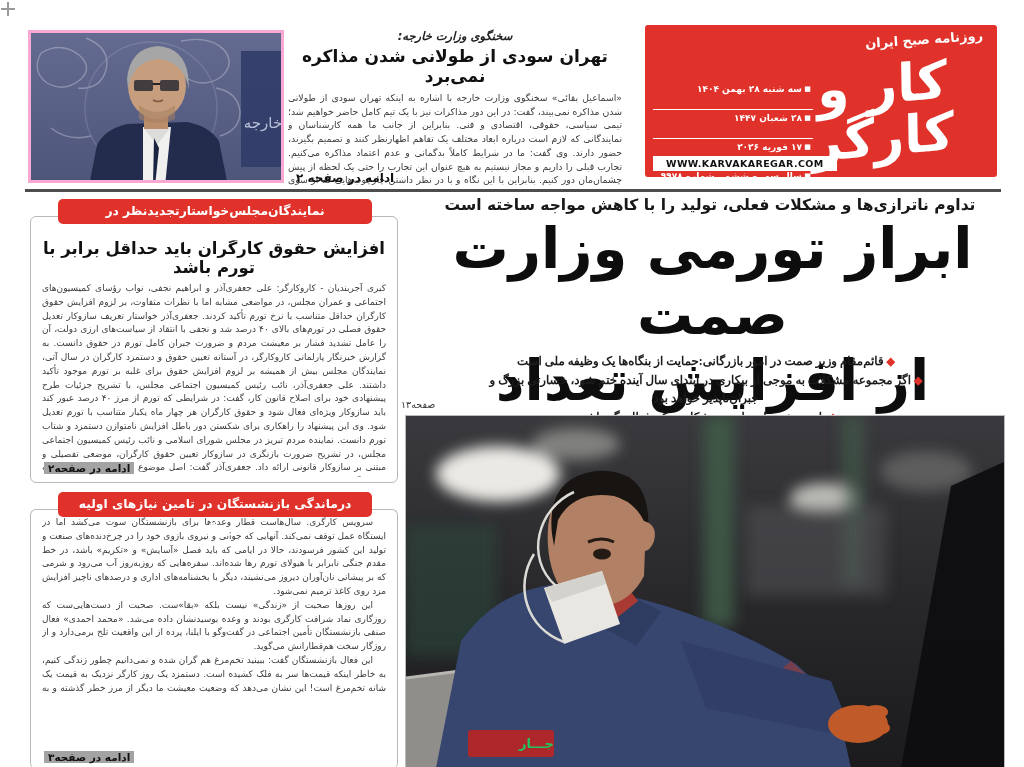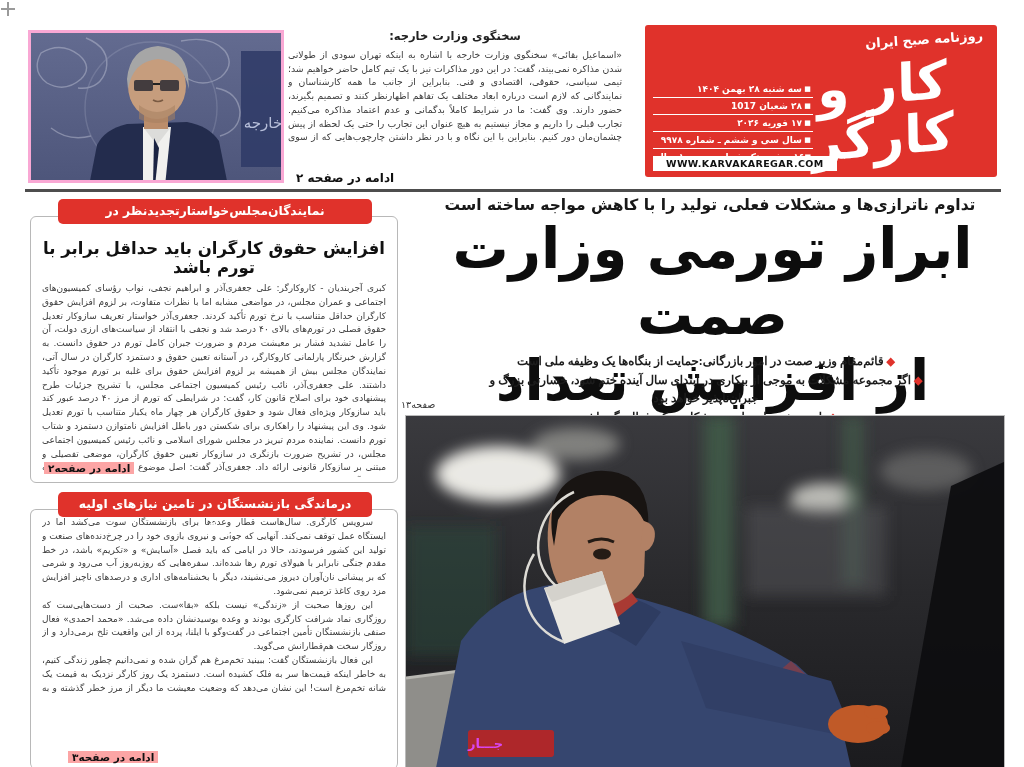--- a/index.html
+++ b/index.html
@@ -12,73 +12,73 @@
   .rtl{direction:rtl;}
   
   .cropmark{left:1px;top:2px;width:14px;height:14px;}
   .cropmark:before,.cropmark:after{content:"";position:absolute;background:#9a9a9a;}
   .cropmark:before{left:6px;top:0;width:2px;height:14px;}
   .cropmark:after{left:0;top:6px;width:14px;height:2px;}
 
   
   .photo1{left:28px;top:30px;width:256px;height:153px;border:3px solid #f9a8d4;background:#5e6689;overflow:hidden;}
   .col1{left:288px;top:29px;width:334px;height:156px;}
-  .col1 .kicker{text-align:center;font-size:11.5px;font-weight:bold;color:#222;}
+  .col1 .kicker{text-align:center;font-size:11.5px;font-weight:bold;color:#222;font-style:italic;}
   .col1 .headline{text-align:center;font-size:17px;font-weight:bold;color:#111;margin-top:3px;letter-spacing:-0.3px;}
   .col1 .body{margin-top:5px;font-size:9.3px;line-height:13.7px;text-align:justify;color:#3b3b3b;height:96px;overflow:hidden;}
   .col1 .cont{position:absolute;left:8px;bottom:0;font-size:12px;font-weight:bold;color:#111;}
 
   
   .masthead{left:645px;top:25px;width:352px;height:152px;background:#e0322b;border-radius:3px;}
   .tagline{position:absolute;top:7px;right:14px;color:#fff;font-size:13px;font-weight:bold;transform:rotate(-4deg);}
   .mast-title{position:absolute;top:34px;right:2px;width:225px;color:#fff;font-size:52px;font-weight:bold;
     text-align:center;transform:rotate(-5deg) skewX(-4deg);letter-spacing:-2px;line-height:1;}
   .datelist{position:absolute;left:8px;top:56px;width:160px;}
   .datelist .drow{direction:rtl;text-align:right;color:#fff;font-size:9px;font-weight:bold;
-    border-bottom:1px solid #fff;padding:2px 2px 2px 0;line-height:12px;}
+    border-bottom:1px solid #fff;padding:2px 2px 14px 0;line-height:12px;}
   .datelist .drow .sq{font-size:7px;vertical-align:1px;}
   .urlbox{position:absolute;left:8px;bottom:6px;background:#fff;color:#111;font-size:9.5px;font-weight:bold;
     padding:2px 13px;letter-spacing:0.4px;}
 
   .divider{left:25px;top:189px;width:976px;height:3px;background:#4d4d4d;}
 
   
   .artbox{background:#fff;border:1px solid #b8b8b8;border-radius:6px;}
   .banner{background:#e0322b;border-radius:5px;color:#fff;font-weight:bold;font-size:12.3px;
     text-align:center;line-height:25px;height:25px;z-index:3;}
   .art-headline{text-align:center;font-weight:bold;color:#111;letter-spacing:-0.3px;}
   .art-body{text-align:justify;font-size:9px;line-height:13.8px;color:#3b3b3b;overflow:hidden;}
-  .art-cont{position:absolute;font-size:10.5px;font-weight:bold;color:#111;background:#fca5a5;padding:0 4px;}
+  .art-cont{position:absolute;font-size:10.5px;font-weight:bold;color:#111;background:#a3a3a3;padding:0 4px;}
 
   .wagebox{left:30px;top:216px;width:368px;height:267px;}
   .wagebanner{left:58px;top:199px;width:314px;}
   .wage-headline{margin-top:22px;font-size:16.5px;}
   .wage-body{margin:5px 11px 0 11px;height:195px;}
   .wage-cont{left:44px;top:462px;}
 
   .retbox{left:30px;top:509px;width:368px;height:260px;border-bottom:none;}
   .retbanner{left:58px;top:492px;width:314px;}
   .ret-headline{margin-top:24px;font-size:17px;}
   .ret-body{margin:6px 11px 0 11px;height:178px;}
   .ret-body p{margin:0;text-indent:13px;}
-  .ret-cont{left:44px;top:751px;margin-left:24px;}
+  .ret-cont{left:44px;top:751px;}
 
   
   .lead-kicker{left:425px;top:196px;width:570px;text-align:center;font-size:15.5px;font-weight:bold;color:#181818;}
   .lead-h1{left:425px;top:216px;width:575px;text-align:center;font-size:56px;font-weight:bold;color:#0d0d0d;
     letter-spacing:-2px;line-height:66px;}
   .lead-bullets{left:472px;top:352px;width:468px;direction:rtl;text-align:center;font-family:Liberation Serif, serif;}
   .lead-bullets .b{font-size:11.8px;font-weight:bold;color:#1c1c1c;line-height:18.5px;}
   .lead-bullets .dia{color:#e0322b;font-size:11px;margin-left:3px;}
   .pageref{left:401px;top:399px;font-size:9.5px;font-weight:normal;color:#333;direction:rtl;}
 
   
   .photo2{left:405px;top:415px;width:600px;height:352px;background:#232326;overflow:hidden;border:1px solid #bbb;border-bottom:none;}
   .stamp{position:absolute;left:62px;top:314px;width:86px;height:27px;background:rgba(201,33,27,0.82);
-    border-radius:3px;color:#d946ef;font-weight:bold;font-size:13px;text-align:left;line-height:27px;direction:rtl;}
+    border-radius:3px;color:#22c55e;font-weight:bold;font-size:13px;text-align:right;line-height:27px;direction:rtl;}
 </style>
 </head>
 <body>
 
 <div class="page">
 
   <div class="abs cropmark"></div>
 
   <div class="abs photo1">
     <svg width="254" height="153" viewBox="0 0 254 153">
@@ -114,30 +114,31 @@
       <path d="M96,46 Q99,15 127,13 Q153,15 157,42 L158,56 Q152,28 127,26 Q102,28 97,56 Z" fill="#a6a6a6"></path>
       <rect x="103" y="47" width="19" height="11" rx="2" fill="#2b2b33" opacity="0.85"></rect>
       <rect x="129" y="47" width="19" height="11" rx="2" fill="#2b2b33" opacity="0.85"></rect>
       <line x1="122" y1="51" x2="129" y2="51" stroke="#222" stroke-width="2"></line>
       <path d="M122,67 q5,3 10,0" stroke="#7a5a42" stroke-width="1.6" fill="none"></path>
     </svg>
   </div>
 
   <div class="abs col1 rtl">
     <div class="kicker">سخنگوی وزارت خارجه:</div>
+    <div class="headline">تهران سودی از طولانی شدن مذاکره نمی‌برد</div>
     <div class="body">«اسماعیل بقائی» سخنگوی وزارت خارجه با اشاره به اینکه تهران سودی از طولانی شدن مذاکره نمی‌بیند، گفت: در این دور مذاکرات نیز با یک تیم کامل حاضر خواهیم شد؛ تیمی سیاسی، حقوقی، اقتصادی و فنی. بنابراین از جانب ما همه کارشناسان و نمایندگانی که لازم است درباره ابعاد مختلف یک تفاهم اظهارنظر کنند و تصمیم بگیرند، حضور دارند. وی گفت: ما در شرایط کاملاً بدگمانی و عدم اعتماد مذاکره می‌کنیم. تجارب قبلی را داریم و مجاز نیستیم به هیچ عنوان این تجارب را حتی یک لحظه از پیش چشمان‌مان دور کنیم. بنابراین با این نگاه و با در نظر داشتن چارچوب‌هایی که از سوی نهادهای بالادستی برای مذاکره‌کنندگان تدوین شده و البته در تدوین آن، دستگاه دیپلماسی نقش طبیعی خود را ایفا کرده است، مواضع کشور را در قالب این چارچوب‌ها پیش می‌بریم.</div>
     <div class="cont">ادامه در صفحه ۲</div>
   </div>
 
   <div class="abs masthead">
     <div class="tagline rtl">روزنامه صبح ایران</div>
     <div class="mast-title rtl">کار و کارگر</div>
     <div class="datelist">
       <div class="drow"><span class="sq">■ </span><span>سه شنبه ۲۸ بهمن ۱۴۰۴</span></div>
-      <div class="drow"><span class="sq">■ </span><span>۲۸ شعبان 1017</span></div>
+      <div class="drow"><span class="sq">■ </span><span>۲۸ شعبان ۱۴۴۷</span></div>
       <div class="drow"><span class="sq">■ </span><span>۱۷ فوریه ۲۰۲۶</span></div>
       <div class="drow"><span class="sq">■ </span><span>سال سی و ششم ـ شماره ۹۹۷۸</span></div>
       <div class="drow"><span class="sq">■</span><span>۱۶ صفحه-تک شماره ۱۰۰۰۰۰ ریال</span></div>
     </div>
     <div class="urlbox">WWW.KARVAKAREGAR.COM</div>
   </div>
 
   <div class="abs divider"></div>
 
   <div class="abs lead-kicker rtl">تداوم ناترازی‌ها و مشکلات فعلی، تولید را با کاهش مواجه ساخته است</div>

